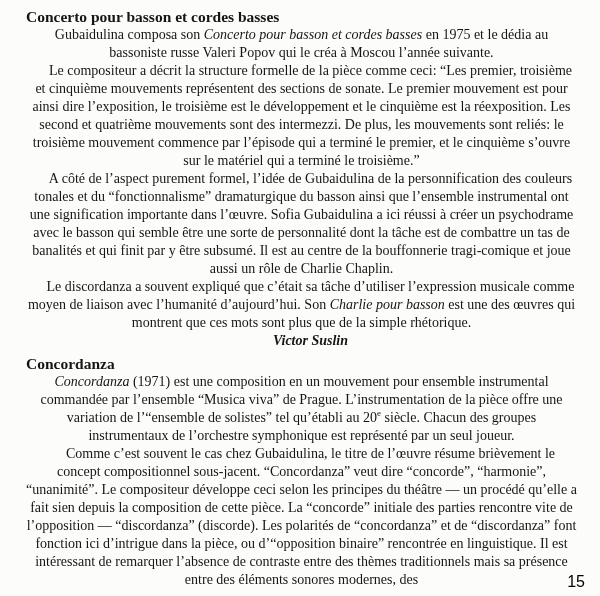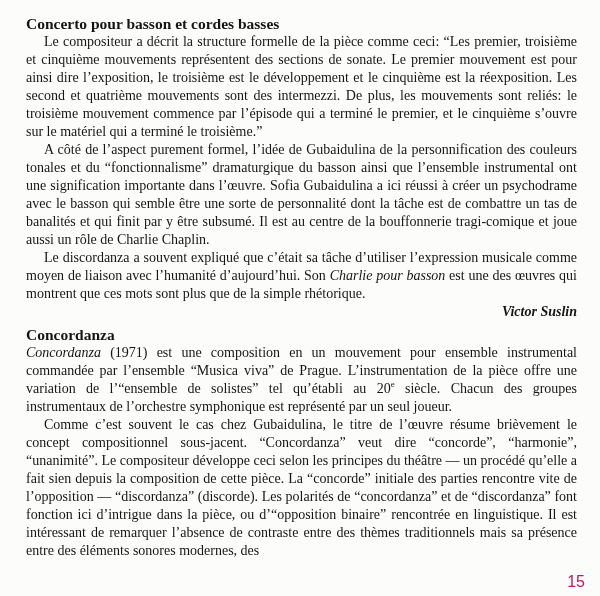--- a/index.html
+++ b/index.html
@@ -9,38 +9,39 @@
   body {
     width: 600px;
     height: 596px;
     background: #fcfcfa;
     overflow: hidden;
     position: relative;
     font-family: "Liberation Serif", "DejaVu Serif", serif;
     color: #151515;
   }
   .page-content {
-    padding: 15px 23px 0 26px;
+    padding: 8px 23px 0 26px;
     text-align: justify;
     font-size: 14px;
     line-height: 18px;
   }
   .section-heading {
     font-size: 15.5px;
     font-weight: bold;
     margin: 0;
     text-align: left;
     line-height: 18px;
   }
   .section-heading.second {
     margin-top: 5px;
   }
   p.para {
     margin: 0;
     text-indent: 18px;
+    text-align: center;
   }
   p.para.noindent {
     text-indent: 0;
   }
   .it {
     font-style: italic;
   }
   sup {
     font-size: 9px;
     line-height: 0;
@@ -52,30 +53,31 @@
     text-indent: 0;
     font-weight: bold;
     font-style: italic;
   }
   .page-number {
     position: absolute;
     right: 15px;
     bottom: 5px;
     font-family: "Liberation Sans", sans-serif;
     font-size: 16px;
-    color: #be185d;
+    color: #000000;
   }
 </style>
 </head>
 <body>
 
 <div class="page-content">
 
   <h2 class="section-heading">Concerto pour basson et cordes basses</h2>
 
+  <p class="para noindent"><span>Gubaidulina composa son </span><span class="it">Concerto pour basson et cordes basses</span><span> en 1975 et le dédia au bassoniste russe Valeri Popov qui le créa à Moscou l’année suivante.</span></p>
 
   <p class="para"><span>Le compositeur a décrit la structure formelle de la pièce comme ceci: “Les premier, troisième et cinquième mouvements représentent des sections de sonate. Le premier mouvement est pour ainsi dire l’exposition, le troisième est le développement et le cinquième est la réexposition. Les second et quatrième mouvements sont des intermezzi. De plus, les mouvements sont reliés: le troisième mouvement commence par l’épisode qui a terminé le premier, et le cinquième s’ouvre sur le matériel qui a terminé le troisième.”</span></p>
 
   <p class="para"><span>A côté de l’aspect purement formel, l’idée de Gubaidulina de la personnification des couleurs tonales et du “fonctionnalisme” dramaturgique du basson ainsi que l’ensemble instrumental ont une signification importante dans l’œuvre. Sofia Gubaidulina a ici réussi à créer un psychodrame avec le basson qui semble être une sorte de personnalité dont la tâche est de combattre un tas de banalités et qui finit par y être subsumé. Il est au centre de la bouffonnerie tragi-comique et joue aussi un rôle de Charlie Chaplin.</span></p>
 
   <p class="para"><span>Le discordanza a souvent expliqué que c’était sa tâche d’utiliser l’expression musicale comme moyen de liaison avec l’humanité d’aujourd’hui. Son </span><span class="it">Charlie pour basson</span><span> est une des œuvres qui montrent que ces mots sont plus que de la simple rhétorique.</span></p>
 
   <p class="para byline">Victor Suslin</p>
 
   <h2 class="section-heading second">Concordanza</h2>

